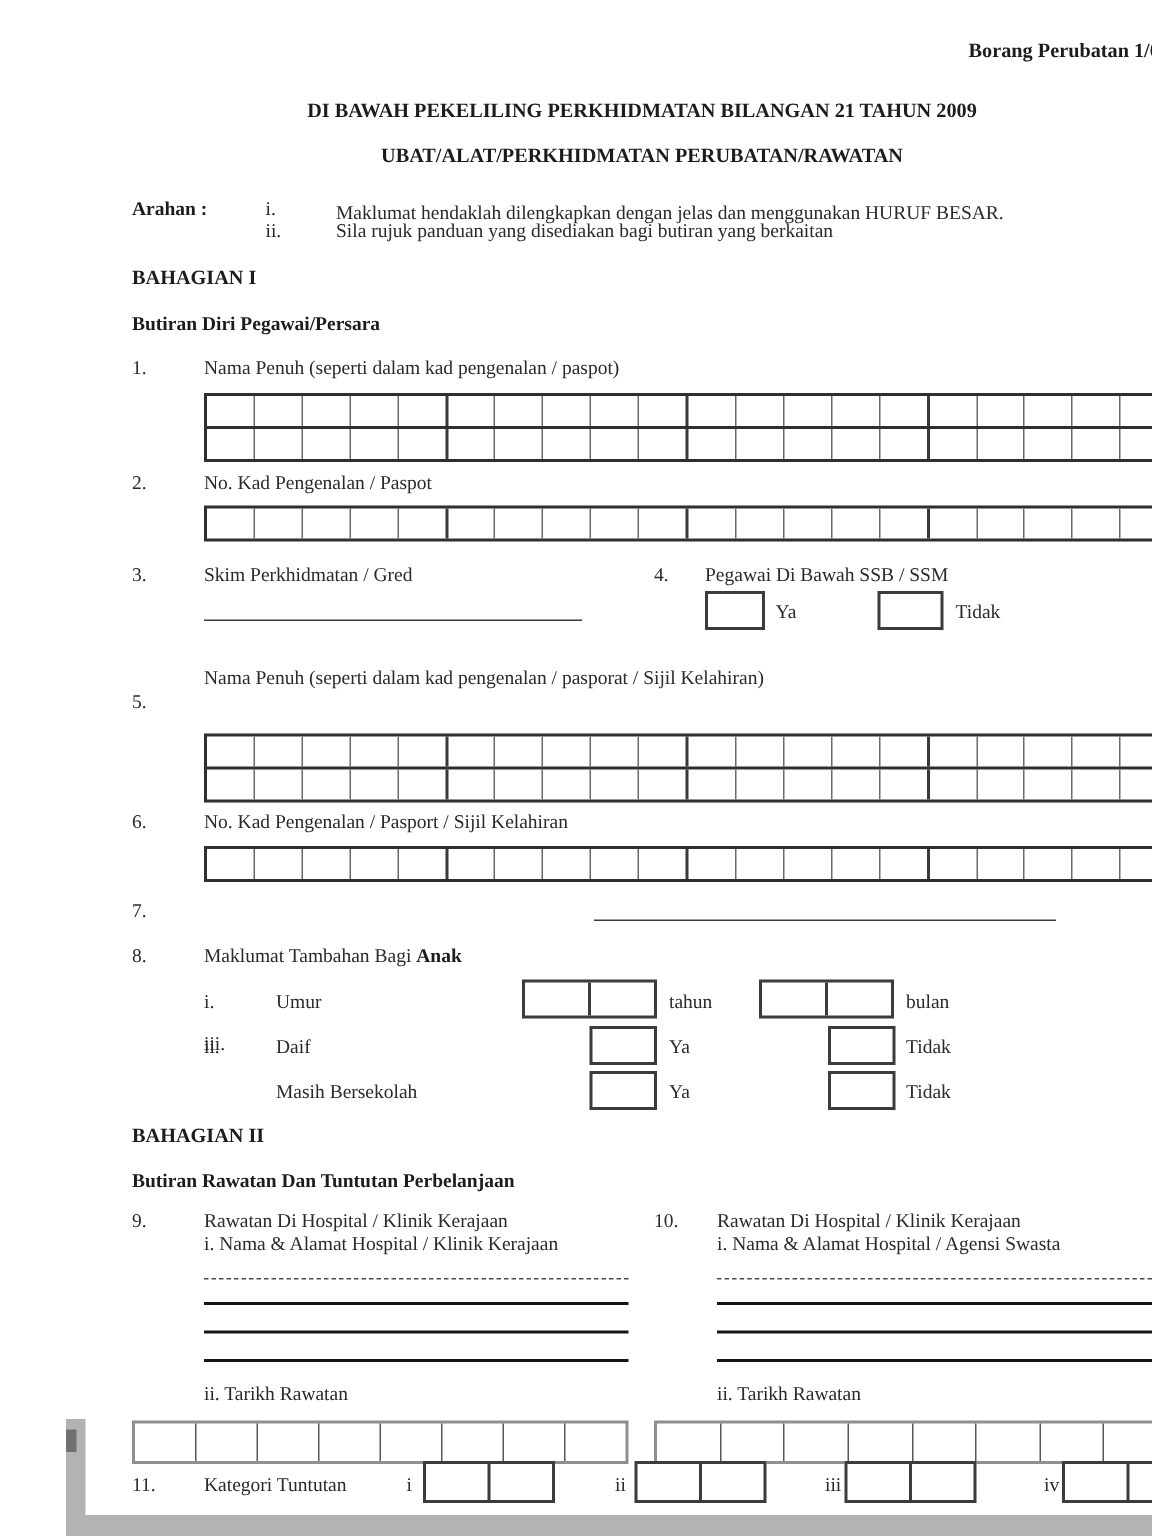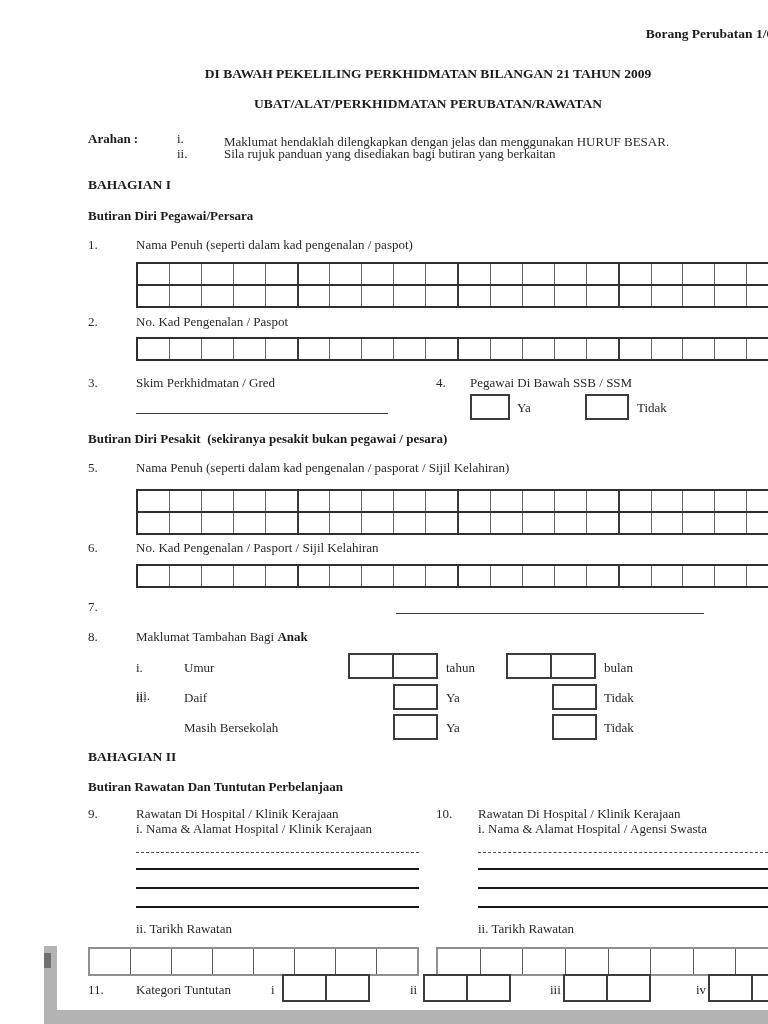--- a/index.html
+++ b/index.html
@@ -139,24 +139,23 @@
   <div class="t" style="left:92px;top:375px;text-align:right;">Skim Perkhidmatan / Gred</div>
   <div class="wline solid1" style="left:92px;top:399px;width:252px;height:14px;"></div>
 
   <div class="t" style="left:392px;top:375px;">4.</div>
   <div class="t" style="left:426px;top:375px;">Pegawai Di Bawah SSB / SSM</div>
   <div class="cbox" style="left:426px;top:394px;width:40px;height:26px;"></div>
   <div class="t" style="left:473px;top:400px;">Ya</div>
   <div class="cbox" style="left:541px;top:394px;width:44px;height:26px;"></div>
   <div class="t" style="left:593px;top:400px;">Tidak</div>
 
-  <div class="t b" style="left:44px;top:431px;">Butiran Diri Pesakit  (sekiranya pesakit bukan pegawai / pesara)</div>
 
   <div class="t" style="left:44px;top:460px;">5.</div>
-  <div class="t" style="left:92px;top:460px;text-align:right;">Nama Penuh (seperti dalam kad pengenalan / pasporat / Sijil Kelahiran)</div>
+  <div class="t" style="left:92px;top:444px;text-align:right;">Nama Penuh (seperti dalam kad pengenalan / pasporat / Sijil Kelahiran)</div>
   <div class="char-grid" style="left:92px;top:489px;width:644px;">
     <div class="grid-row">
         <div class="cell"></div>
         <div class="cell"></div>
         <div class="cell"></div>
         <div class="cell"></div>
         <div class="cell"></div>
         <div class="cell"></div>
         <div class="cell"></div>
         <div class="cell"></div>

